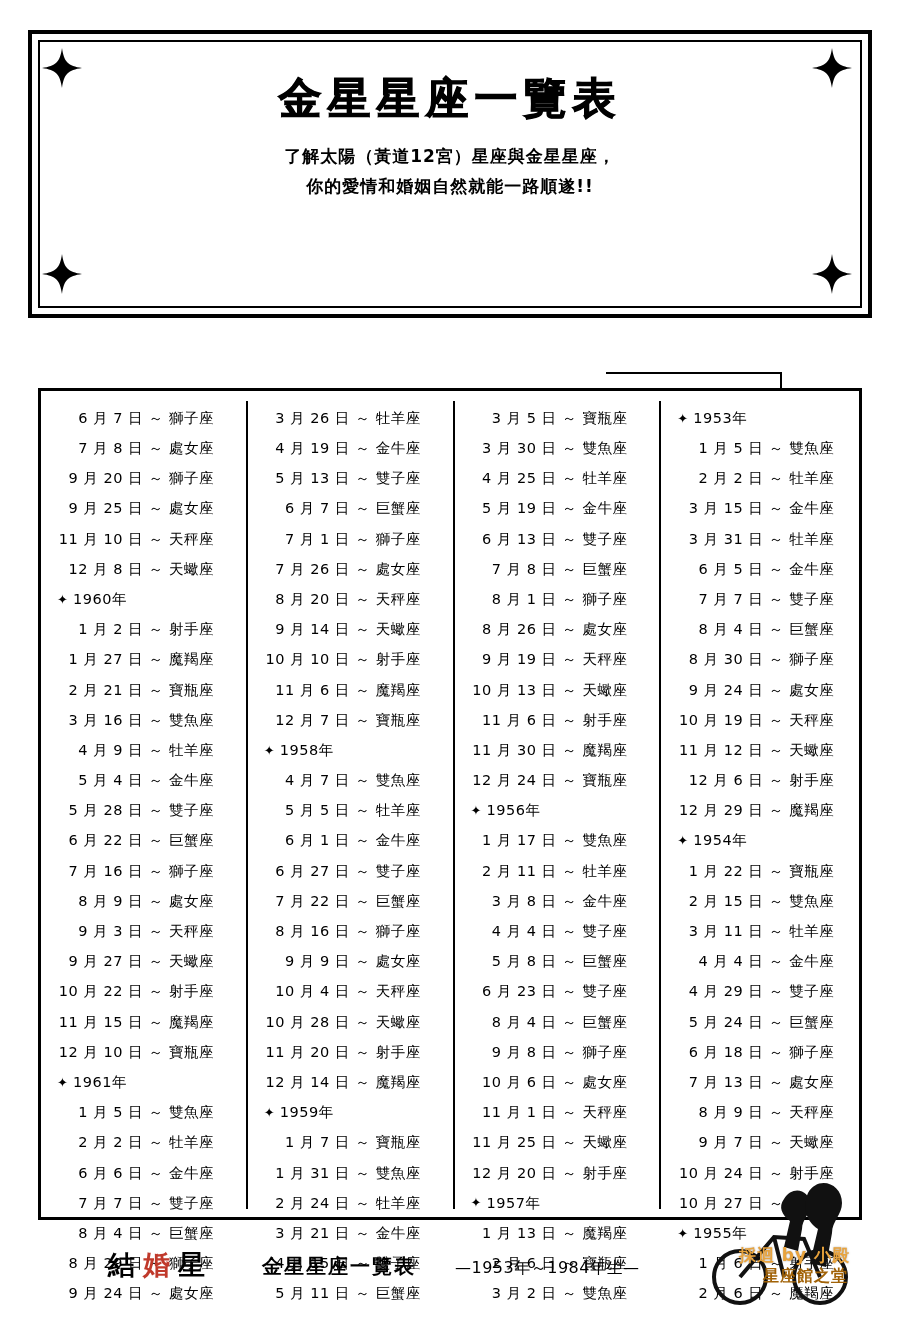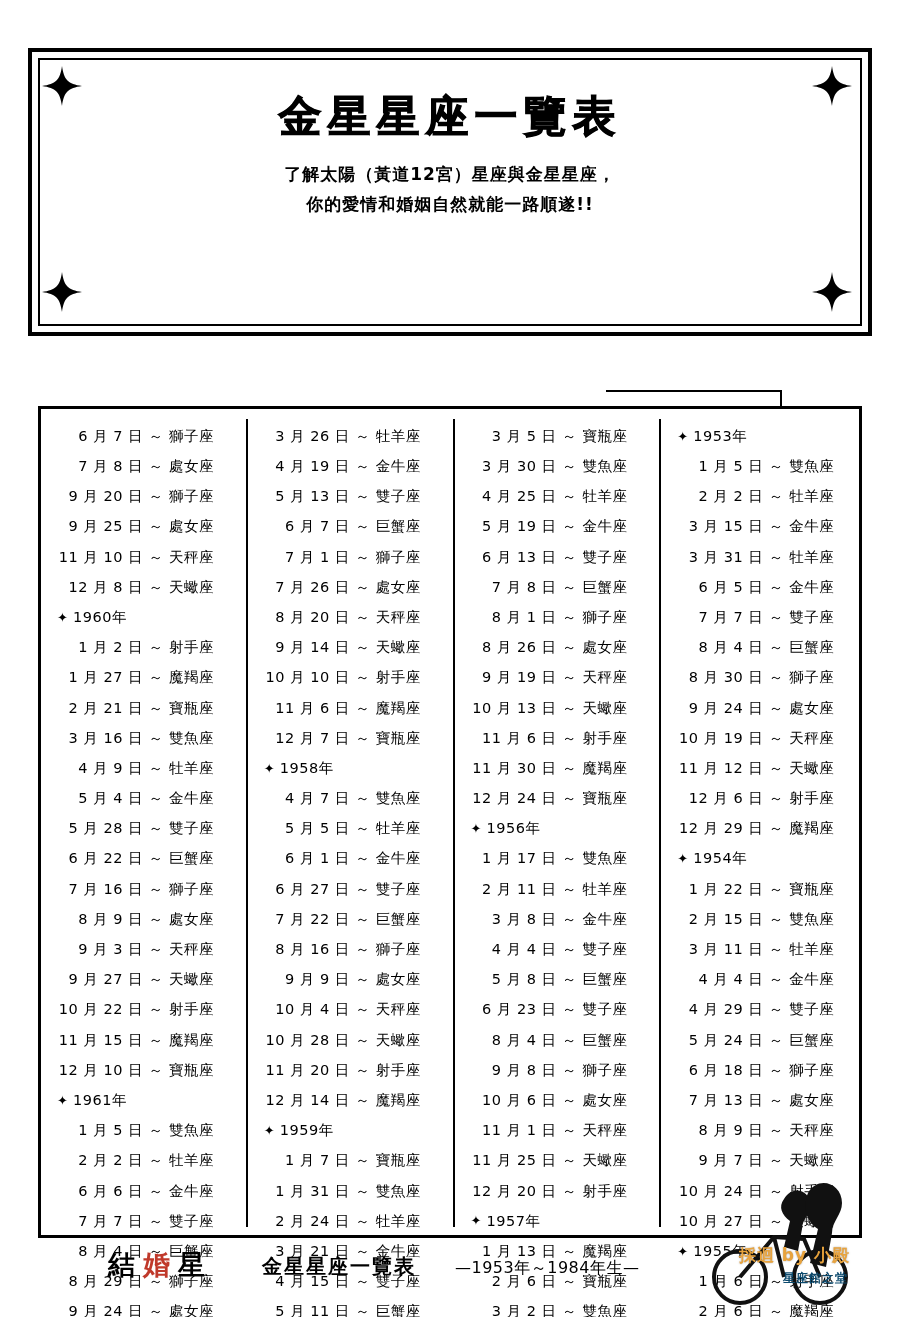--- a/index.html
+++ b/index.html
@@ -7,21 +7,20 @@
     width:900px;height:1317px;
     background:#ffffff;
     font-family:"DejaVu Sans","Liberation Sans",sans-serif;
     color:#000;
     position:relative;
     overflow:hidden;
   }
   .page{
     position:absolute;inset:0;
     padding:0;
-    margin-top:18px;
   }
 
   
   .title-frame{
     position:absolute;
     left:28px;top:30px;right:28px;
     height:288px;
     border:4px solid #000;
     box-sizing:border-box;
   }
@@ -192,23 +191,23 @@
     right:38px;bottom:42px;
     font-size:17px;
     font-weight:bold;
     color:#e8a33d;
     letter-spacing:1px;
     text-shadow:0 0 2px rgba(0,0,0,.35);
   }
   .wm-text2{
     position:absolute;
     right:40px;bottom:22px;
-    font-size:12px;
+    font-size:16px;
     font-weight:bold;
-    color:#0c4a6e;
+    color:#a16207;
     letter-spacing:1px;
   }
 </style>
 </head>
 <body>
 
 <div class="page">
 
   <div class="title-frame">
     <div class="title-inner"></div>

